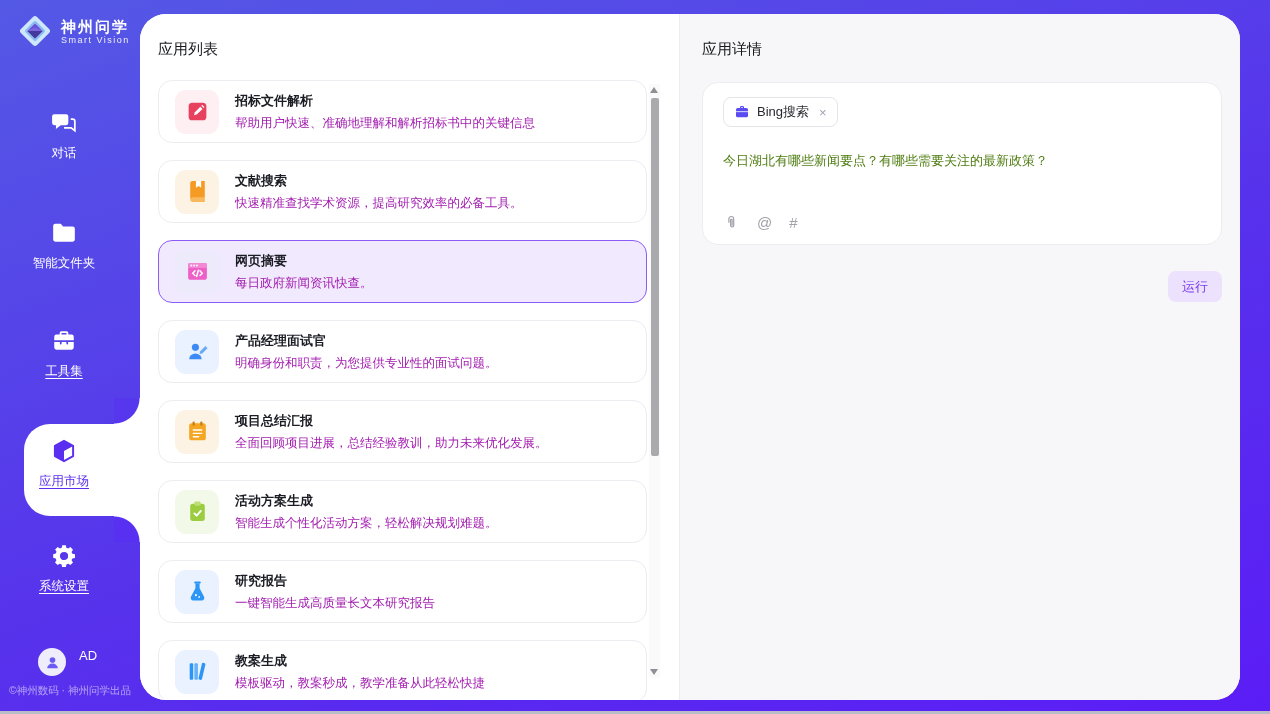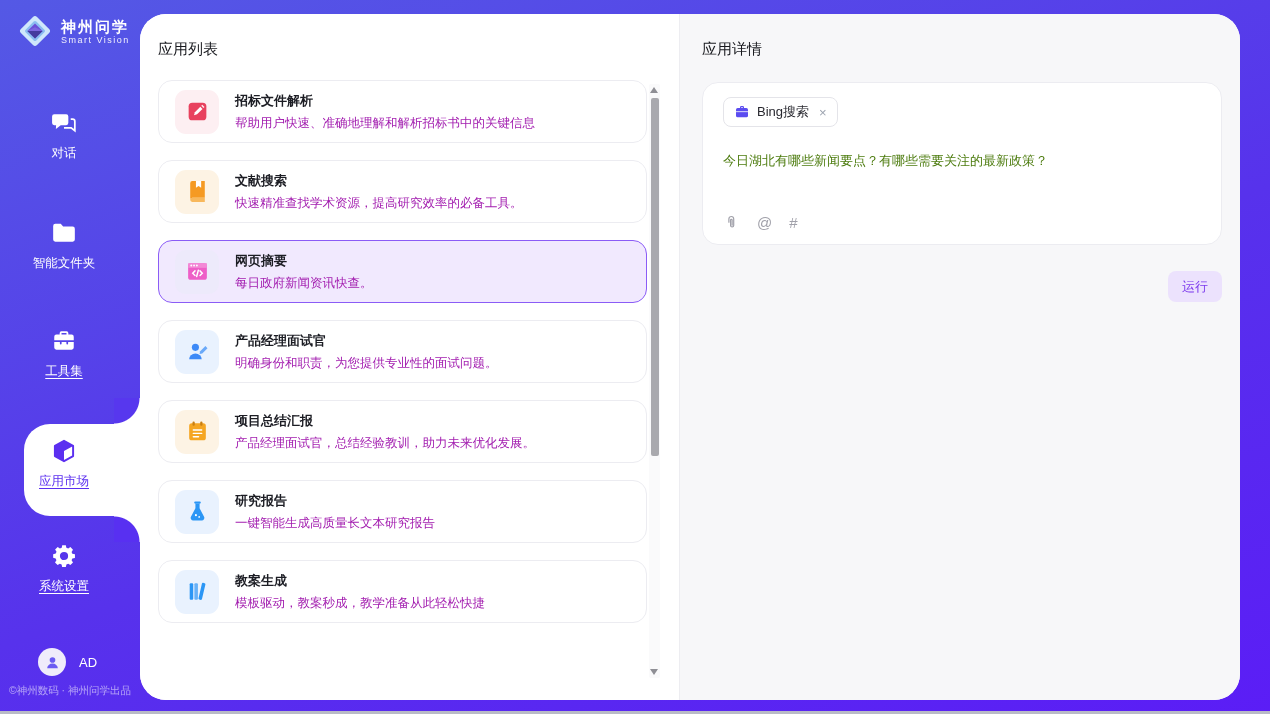--- a/index.html
+++ b/index.html
@@ -26,21 +26,21 @@
   #nav-folder{top:220px}
   #nav-tools{top:328px}
   #nav-market{top:438px;color:#5b2ff0;}
   #nav-settings{top:543px}
 
   .active-tab{position:absolute;left:24px;top:424px;width:116px;height:92px;background:#fff;border-radius:26px 0 0 26px;z-index:1;}
   .fillet{position:absolute;width:26px;height:26px;left:114px;z-index:1;}
   .fillet.top{top:398px;background:radial-gradient(circle 26px at 0 0,#5737ee 0 25px,#fff 26px);}
   .fillet.bottom{top:516px;background:radial-gradient(circle 26px at 0 26px,#5830f1 0 25px,#fff 26px);}
 
-  .user-row{position:absolute;left:38px;top:648px;display:flex;align-items:center;gap:13px;}
+  .user-row{position:absolute;left:38px;top:648px;display:flex;align-items:flex-start;gap:13px;}
   .avatar{width:28px;height:28px;border-radius:50%;background:#efecfb;display:flex;align-items:center;justify-content:center;}
   .avatar svg{width:17px;height:17px;}
   .user-label{color:#fff;font-size:13px;}
   .copyright{position:absolute;left:0;top:684px;width:140px;text-align:center;color:rgba(255,255,255,.55);font-size:10.5px;white-space:nowrap;}
 
   
   .content{position:absolute;left:140px;top:14px;width:1100px;height:686px;background:#fff;border-radius:26px;display:flex;overflow:hidden;z-index:1;}
 
   .list-pane{width:540px;flex:none;position:relative;background:#fff;border-right:1px solid #ededf1;box-sizing:border-box;}
   .pane-title{position:absolute;top:26px;left:18px;font-size:15px;font-weight:normal;color:#17181d;}
@@ -215,24 +215,37 @@
         <span class="card-icon ci-orange">
           <svg viewBox="0 0 24 24">
             <rect x="4" y="4" width="16" height="16.5" rx="2.5" fill="#f5a623"></rect>
             <rect x="7.2" y="2.5" width="2.2" height="4" rx="1" fill="#c97f12"></rect>
             <rect x="14.6" y="2.5" width="2.2" height="4" rx="1" fill="#c97f12"></rect>
             <path stroke="#fff" stroke-width="1.4" stroke-linecap="round" d="M8 10.5h8M8 13.8h8M8 17h5"></path>
           </svg>
         </span>
         <span class="card-texts">
           <div class="card-title">项目总结汇报</div>
-          <div class="card-desc">产品经理面试官，总结经验教训，助力未来优化发展。</div>
-        </span>
-      </div>
-
+          <div class="card-desc">全面回顾项目进展，总结经验教训，助力未来优化发展。</div>
+        </span>
+      </div>
+
+      <div class="card">
+        <span class="card-icon ci-green">
+          <svg viewBox="0 0 24 24">
+            <rect x="5" y="4.5" width="14" height="16.5" rx="2.5" fill="#9ccc3f"></rect>
+            <rect x="9" y="2.5" width="6" height="4" rx="1.2" fill="#bddf71"></rect>
+            <path stroke="#fff" stroke-width="1.8" fill="none" stroke-linecap="round" stroke-linejoin="round" d="M9 13.8l2.2 2.2 4-4.6"></path>
+          </svg>
+        </span>
+        <span class="card-texts">
+          <div class="card-title">活动方案生成</div>
+          <div class="card-desc">智能生成个性化活动方案，轻松解决规划难题。</div>
+        </span>
+      </div>
 
       <div class="card">
         <span class="card-icon ci-blue">
           <svg viewBox="0 0 24 24">
             <rect x="8.8" y="2.3" width="6.4" height="2.2" rx="1.1" fill="#2b96f5"></rect>
             <path fill="#2b96f5" d="M10 4.5h4v4.3l4.3 8.2A2.5 2.5 0 0 1 16.1 20.6H7.9a2.5 2.5 0 0 1-2.2-3.6L10 8.8z"></path>
             <circle cx="10.5" cy="15.5" r="1" fill="#fff"></circle>
               <circle cx="13.6" cy="17.2" r=".8" fill="#fff"></circle>
           </svg>
         </span>

